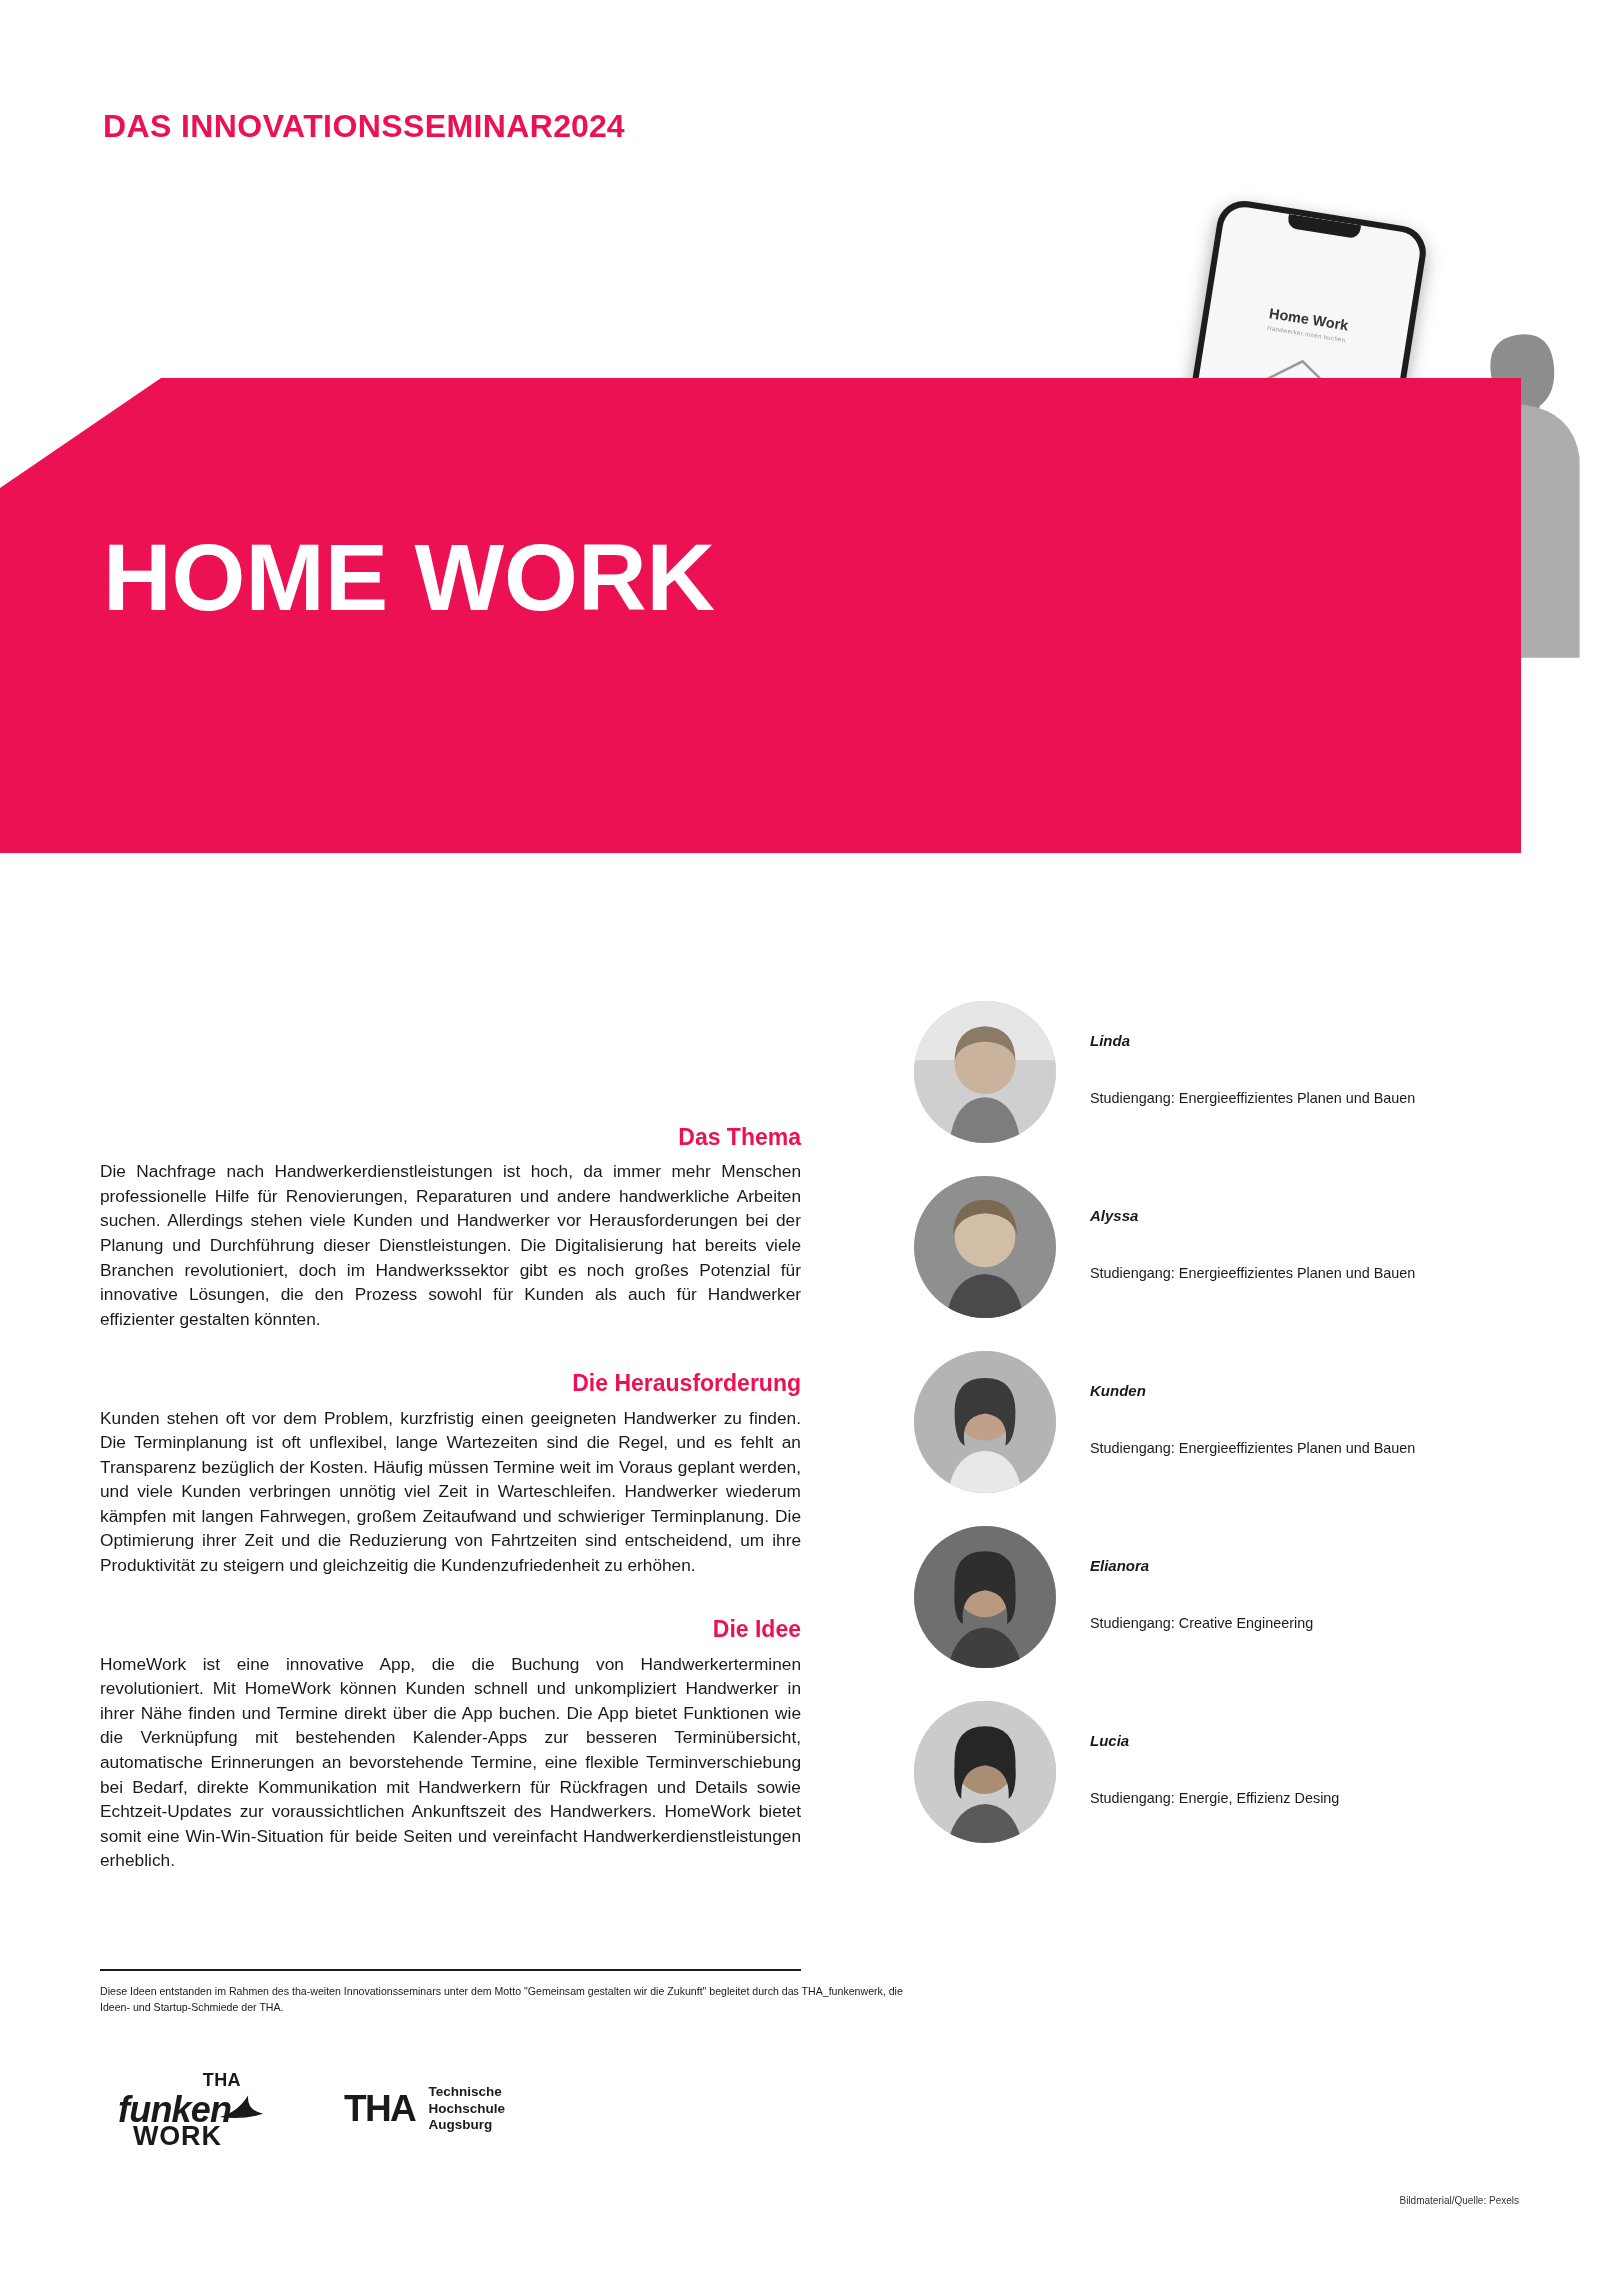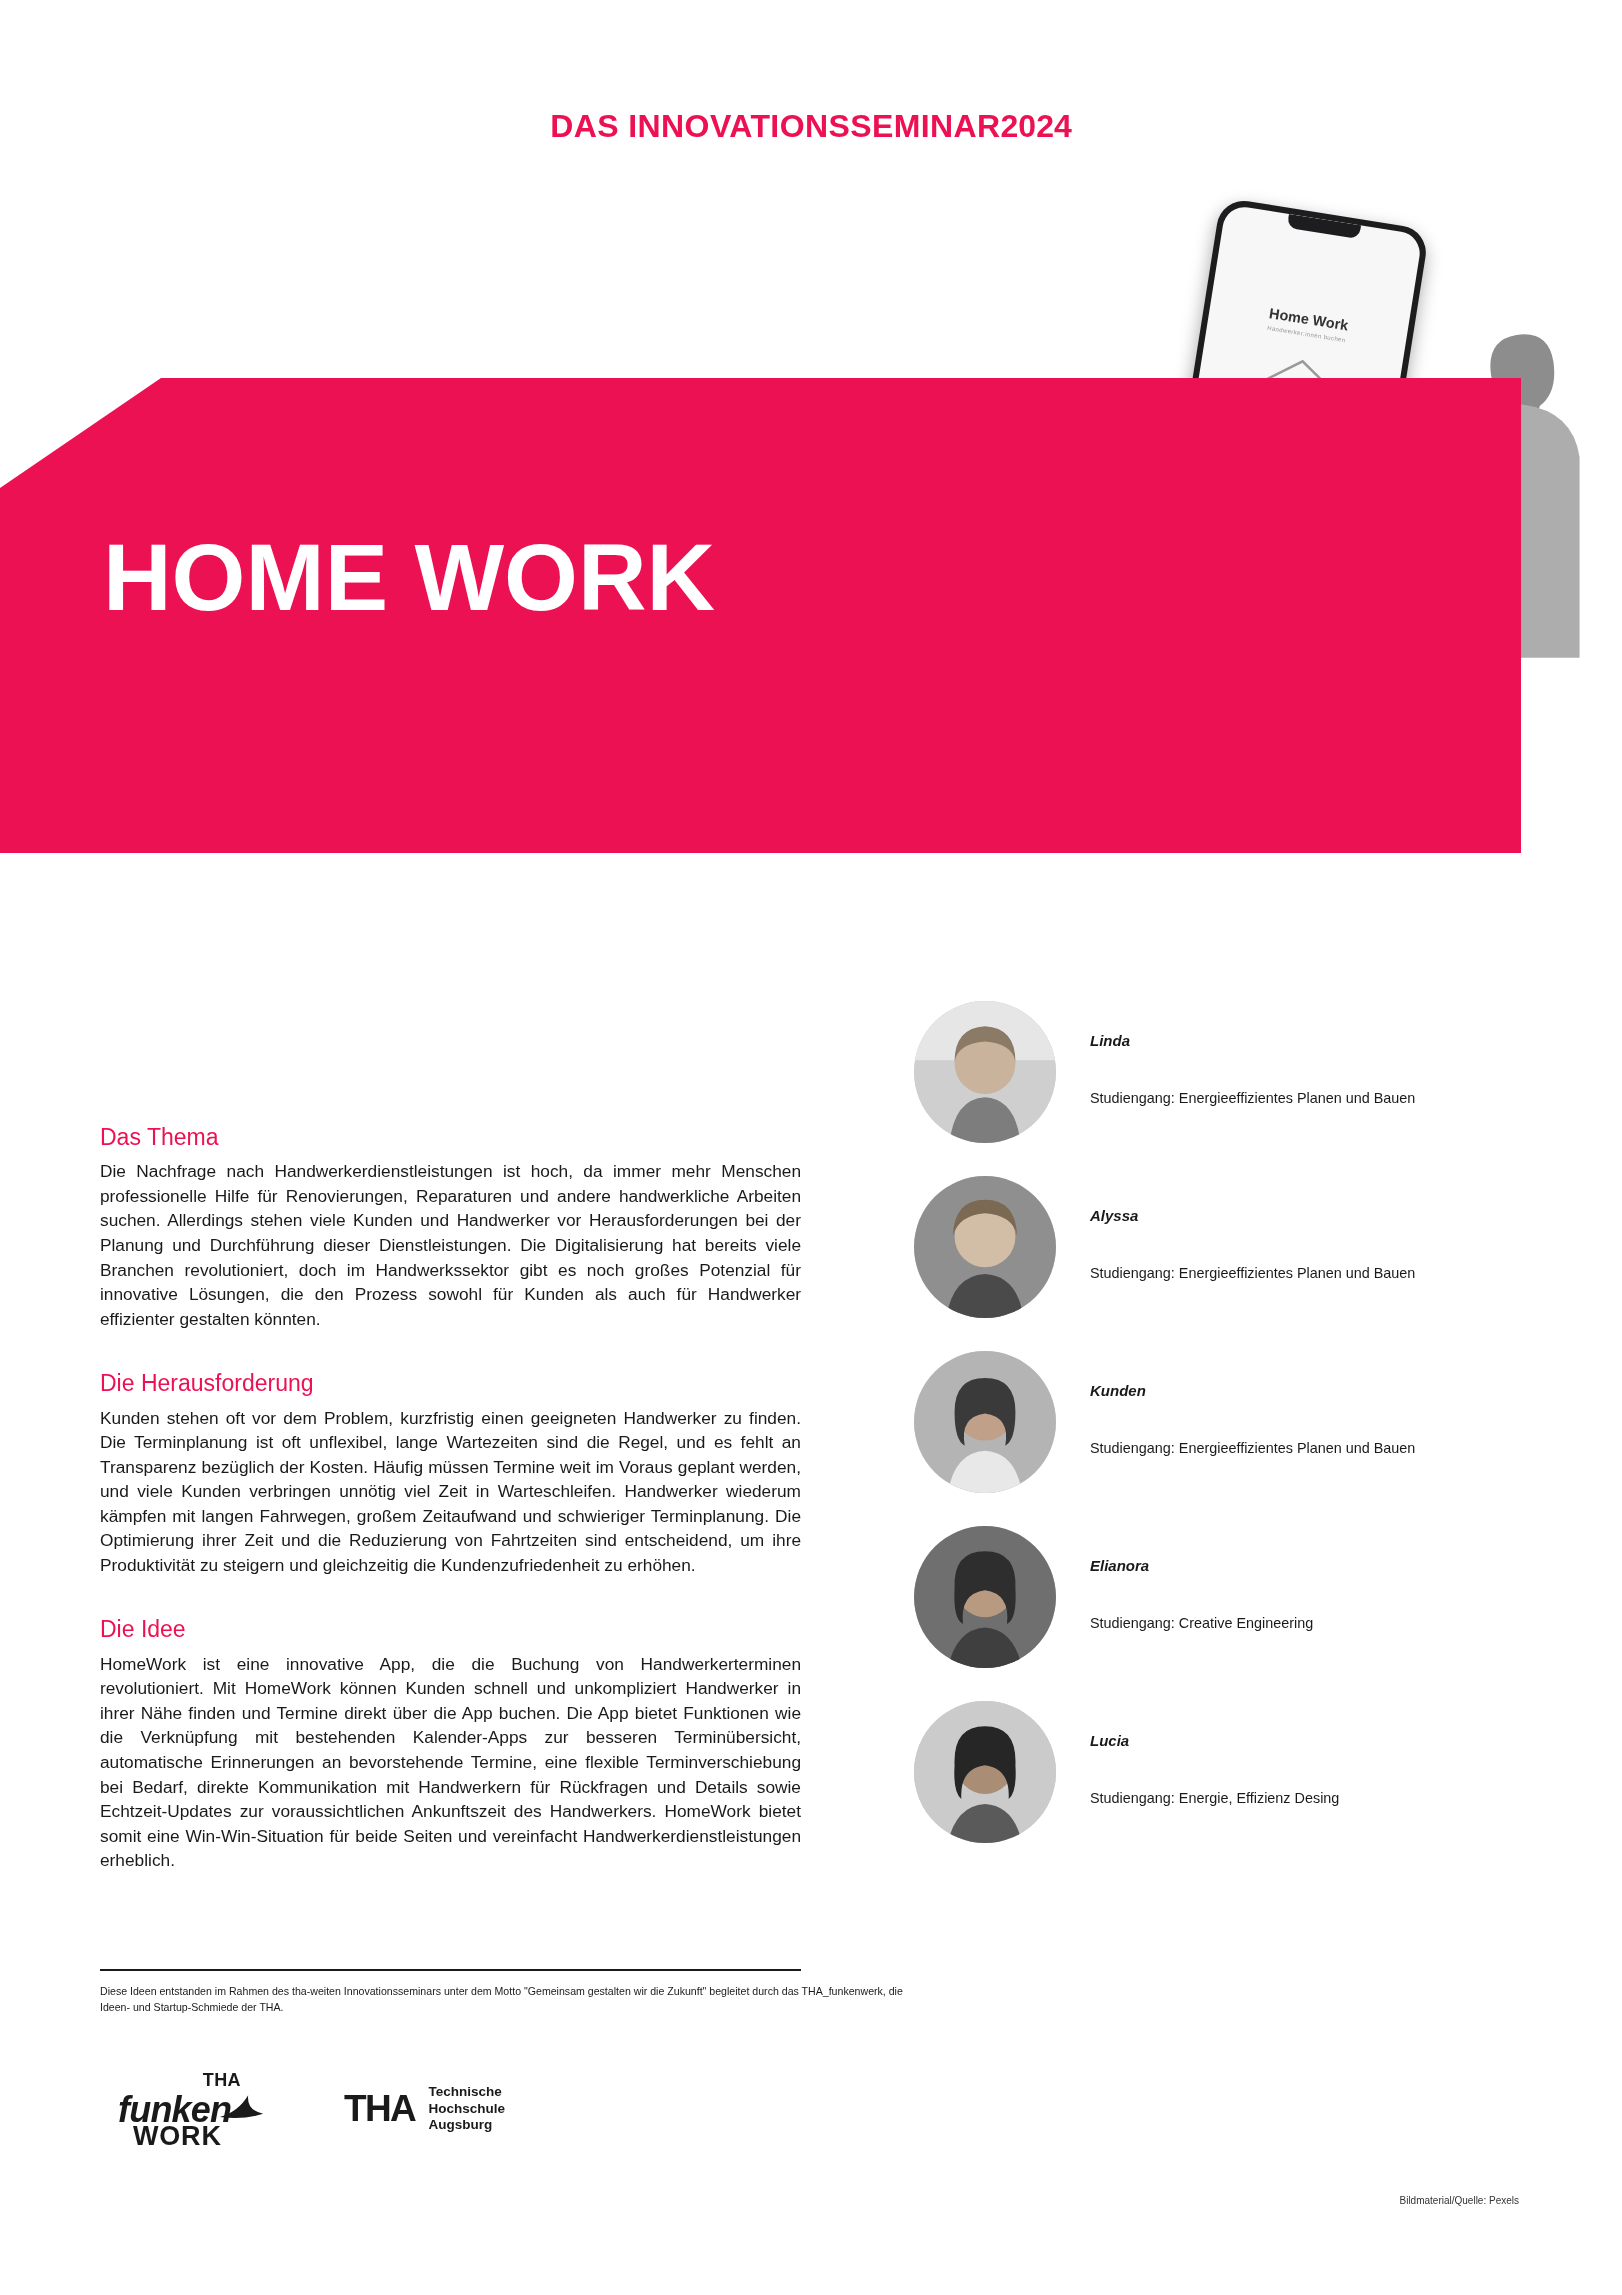--- a/index.html
+++ b/index.html
@@ -16,21 +16,21 @@
     overflow: hidden;
   }
 
   
   .header {
     position: absolute;
     top: 108px;
     left: 103px;
     right: 103px;
     display: flex;
-    justify-content: center;
+    justify-content: flex-start;
     align-items: baseline;
   }
   .header-title {
     font-size: 32px;
     font-weight: bold;
     letter-spacing: 0.4px;
     color: #ec1152;
   }
   .header-year {
     font-size: 32px;
@@ -165,21 +165,22 @@
     position: absolute;
     left: 100px;
     top: 1124px;
     width: 701px;
   }
   .section { margin-bottom: 39px; }
   .section-title {
     font-size: 23px;
     color: #ec1152;
     margin: 0 0 8.4px 0;
-    font-weight: normal;
+    font-weight: bold;
+    text-align: right;
   }
   .section-body {
     font-size: 17.3px;
     line-height: 1.42;
     color: #1a1a1a;
     margin: 0;
     text-align: justify;
   }
 
   

